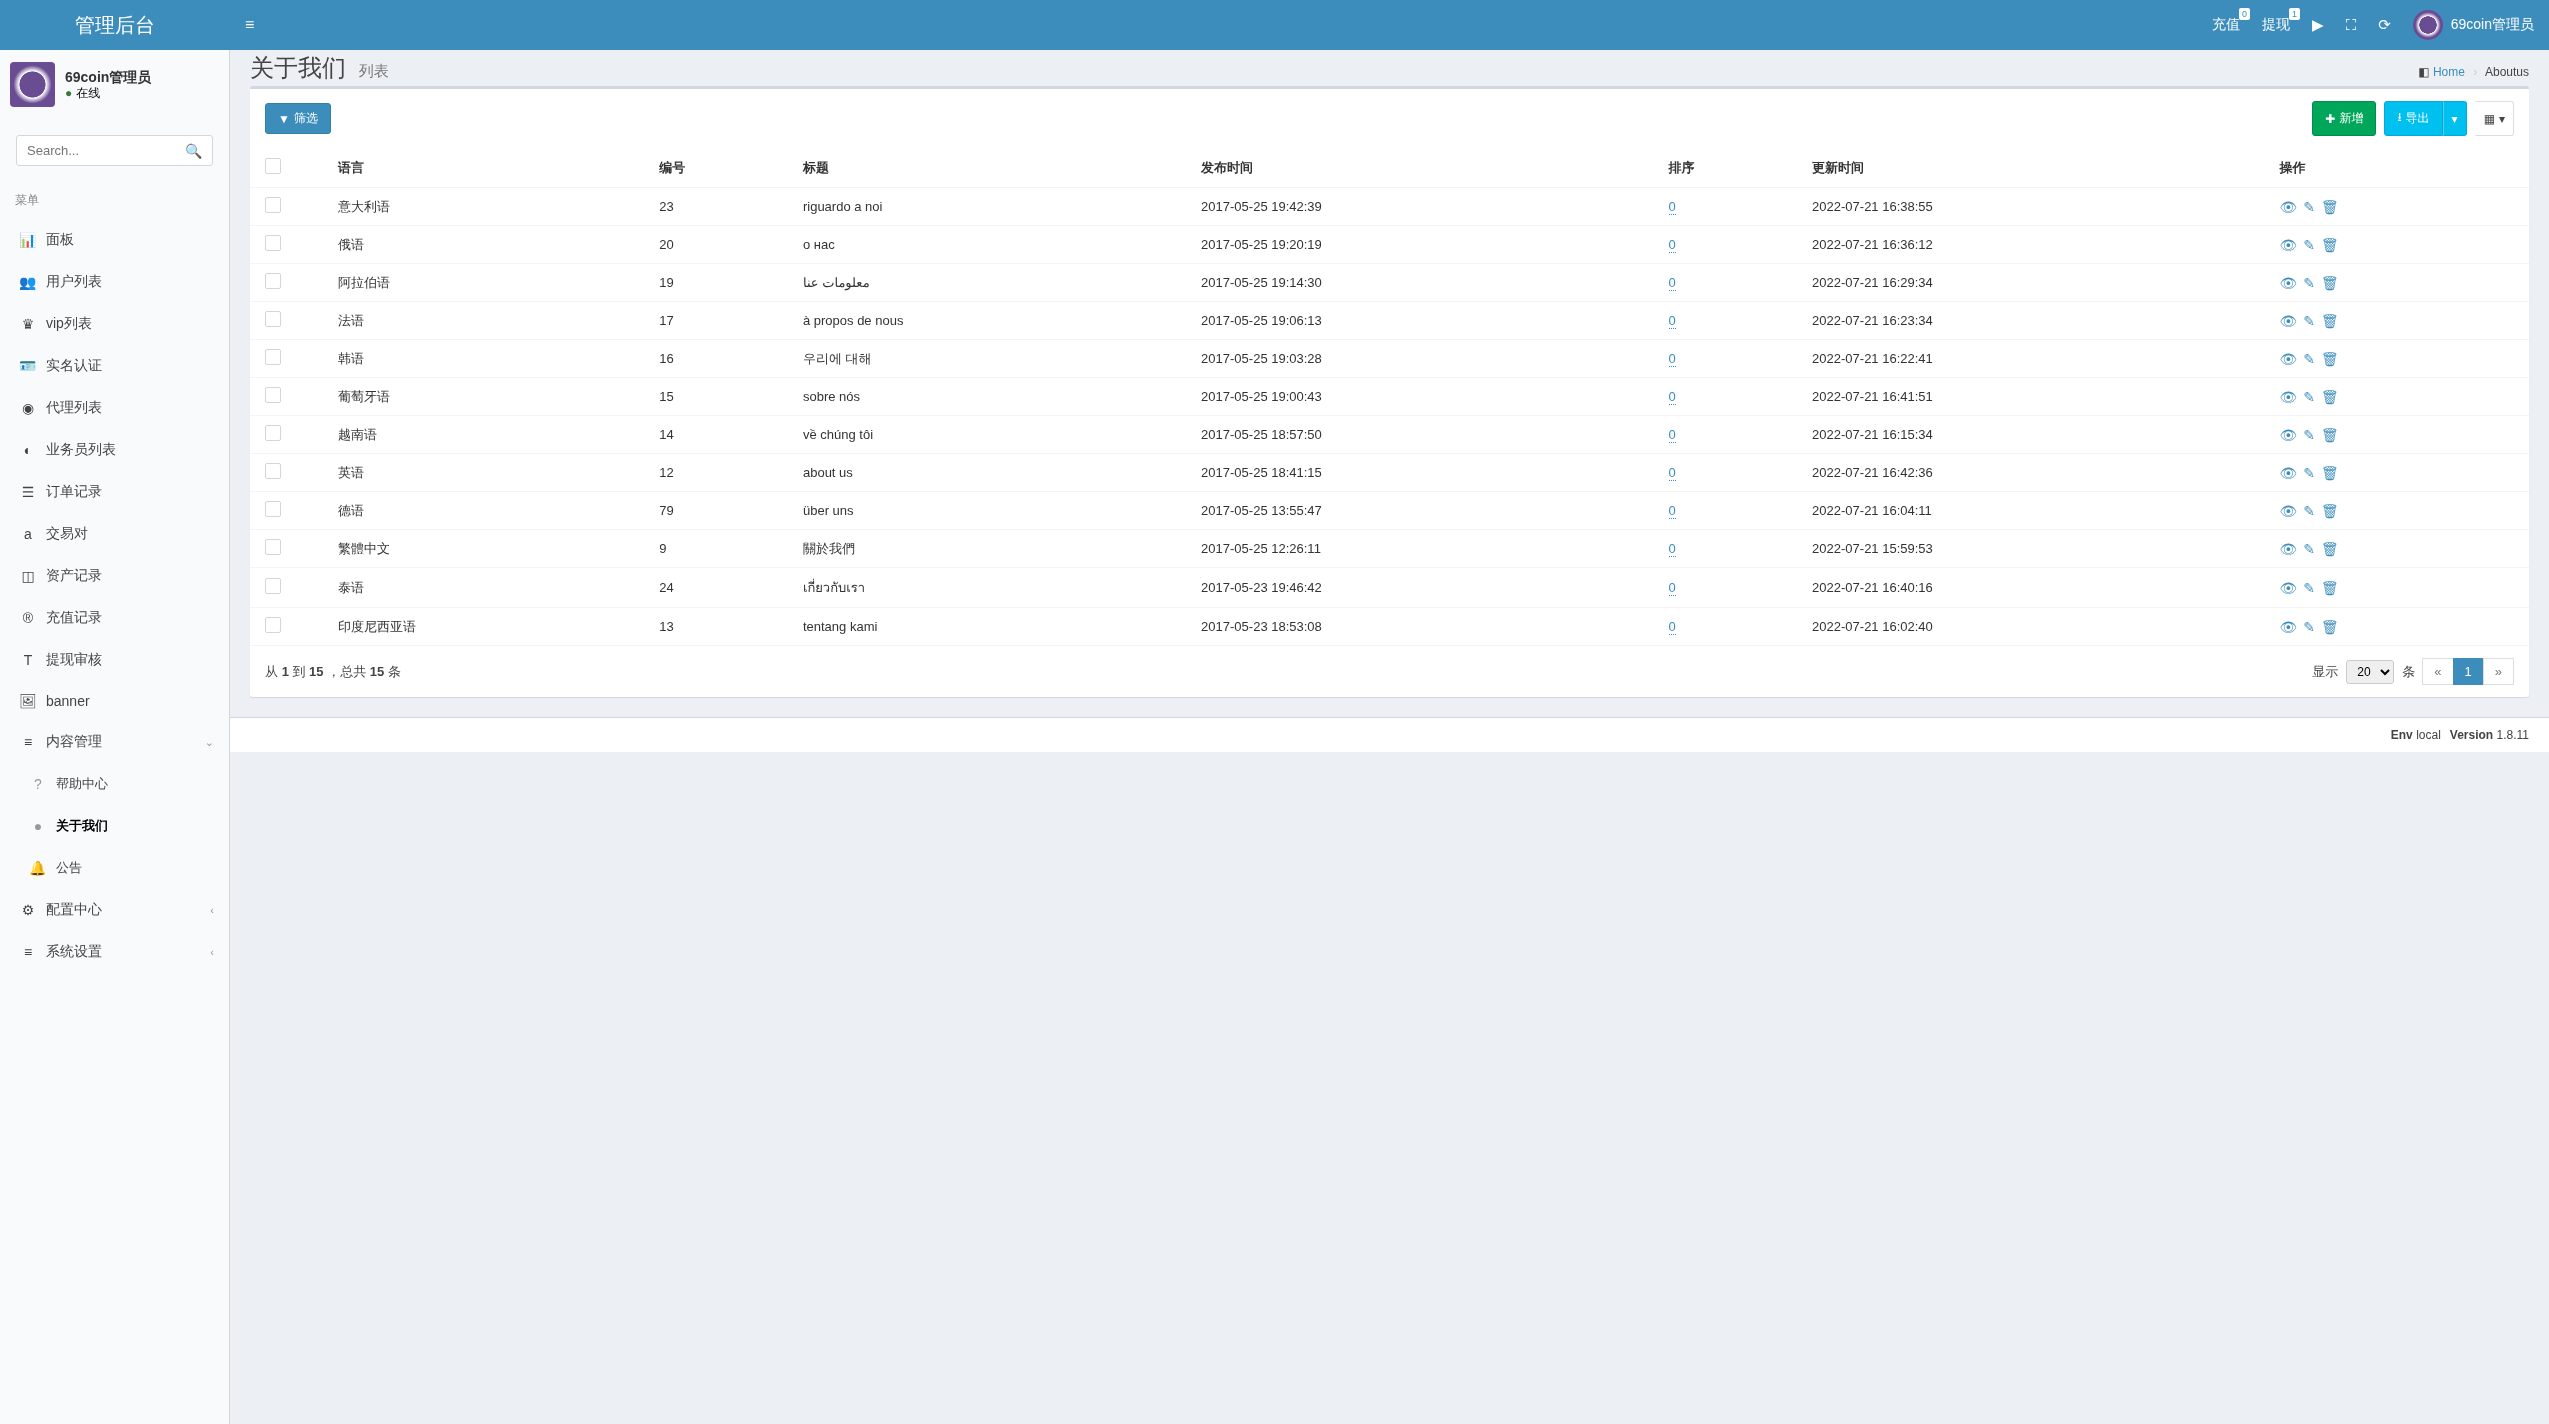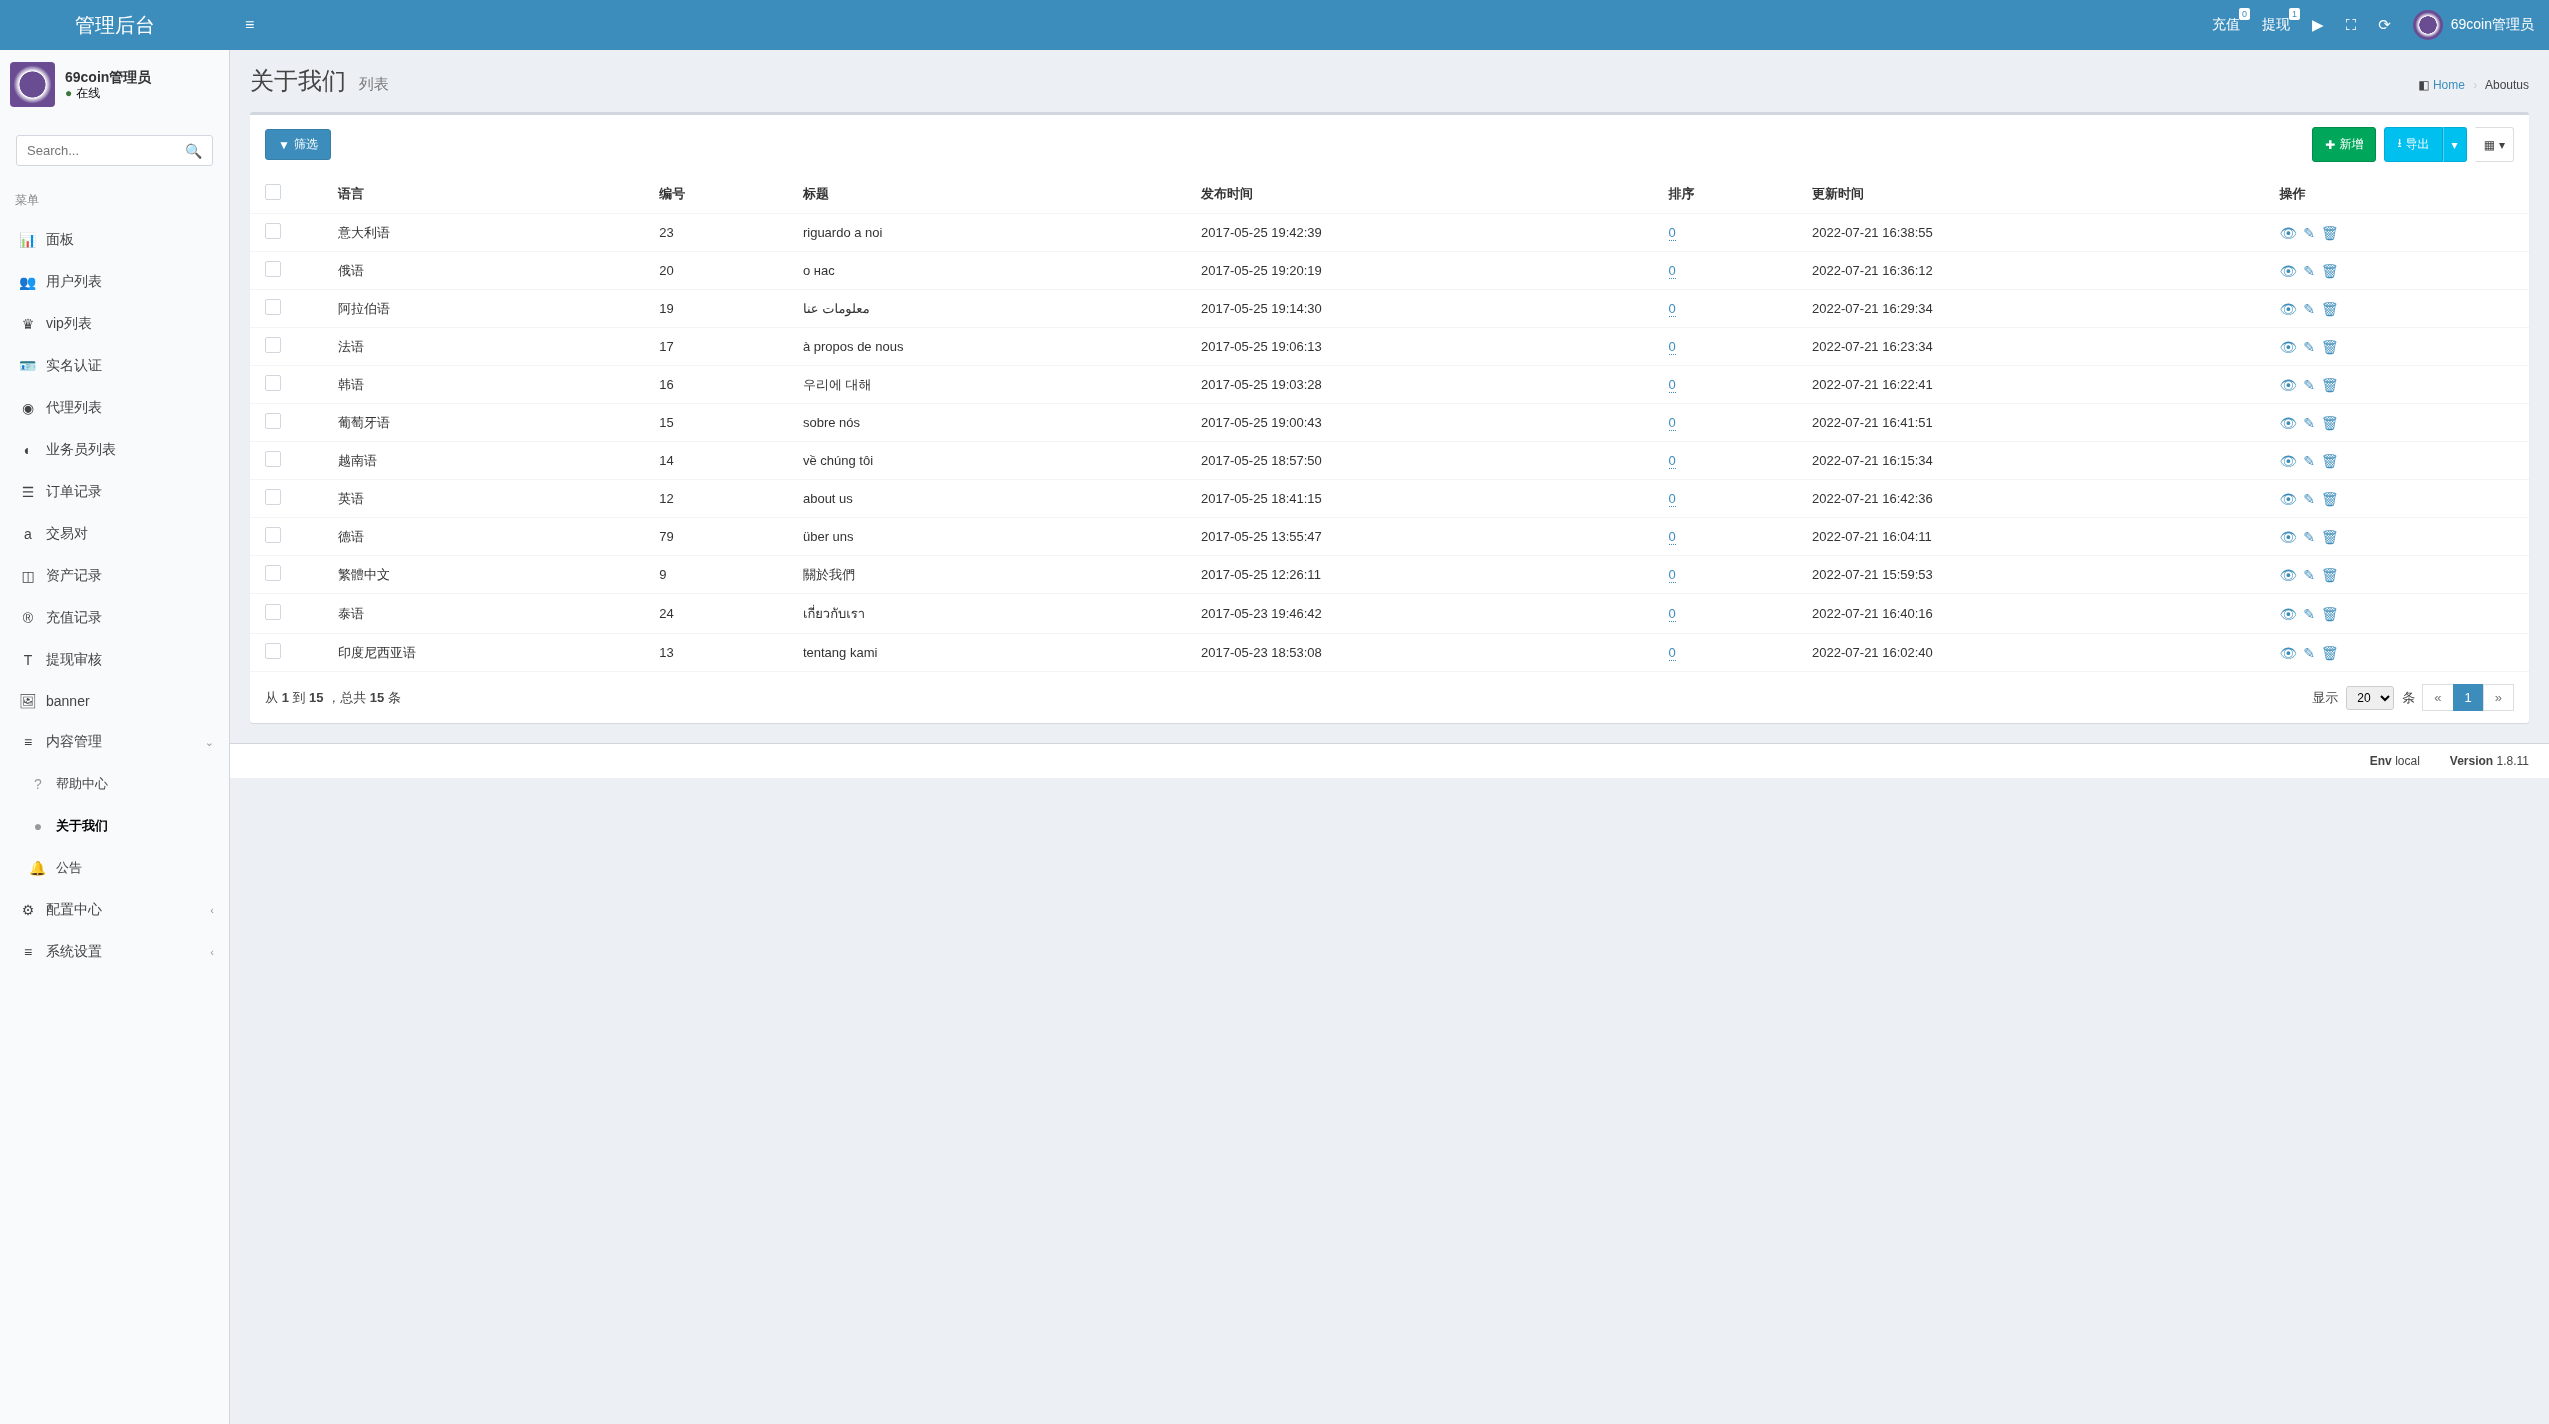--- a/index.html
+++ b/index.html
@@ -33,21 +33,21 @@
 .menu-item.active { background: #fff; border-left: 3px solid #3c8dbc; font-weight: 600; }
 .menu-item .mi-icon { width: 20px; text-align: center; margin-right: 8px; font-size: 14px; }
 .menu-item .mi-label { flex: 1; }
 .menu-item .mi-arrow { color: #999; font-size: 11px; }
 .submenu .menu-item { padding-left: 25px; font-size: 13px; }
 .submenu .menu-item.active { color: #000; border-left: 3px solid transparent; background: transparent; font-weight: 600; }
 .submenu .menu-item .mi-icon { color: #999; }
 
 
 .content-wrap { margin-left: 230px; padding: 0; }
-.content-header { padding: 15px 20px; display: flex; justify-content: space-between; align-items: baseline; }
+.content-header { padding: 2px 20px; display: flex; justify-content: space-between; align-items: baseline; }
 .content-header h1 { font-size: 24px; font-weight: 400; color: #444; }
 .content-header h1 small { font-size: 15px; color: #777; margin-left: 6px; }
 .breadcrumb { font-size: 12px; color: #444; }
 .breadcrumb .sep { color: #ccc; margin: 0 5px; }
 .breadcrumb a { color: #3c8dbc; text-decoration: none; }
 
 .box { background: #fff; margin: 0 20px 20px; border-top: 3px solid #d2d6de; border-radius: 3px; box-shadow: 0 1px 1px rgba(0,0,0,0.1); }
 .box-header { padding: 12px 15px; display: flex; justify-content: space-between; align-items: center; }
 .btn { display: inline-flex; align-items: center; padding: 6px 12px; font-size: 12px; border-radius: 3px; border: 1px solid transparent; cursor: pointer; gap: 4px; }
 .btn-primary { background: #3c8dbc; color: #fff; border-color: #367fa9; }
@@ -72,21 +72,21 @@
 
 .box-footer { padding: 12px 15px; display: flex; justify-content: space-between; align-items: center; border-top: 1px solid #f4f4f4; font-size: 13px; color: #444; }
 .pager-right { display: flex; align-items: center; gap: 8px; }
 .pager-right select { padding: 3px 6px; border: 1px solid #ccc; border-radius: 3px; font-size: 12px; }
 .pagination { display: flex; }
 .pagination .pg { padding: 5px 11px; border: 1px solid #ddd; margin-left: -1px; cursor: pointer; color: #3c8dbc; background: #fff; font-size: 13px; }
 .pagination .pg.active { background: #3c8dbc; color: #fff; border-color: #3c8dbc; }
 .pagination .pg.disabled { color: #777; cursor: default; }
 
 
-.page-footer { margin-left: 230px; background: #fff; padding: 10px 20px; border-top: 1px solid #d2d6de; display: flex; justify-content: flex-end; gap: 30px; font-size: 12px; color: #444; }
+.page-footer { margin-left: 230px; background: #fff; padding: 10px 20px; border-top: 1px solid #d2d6de; display: flex; justify-content: flex-end; gap: 9px; font-size: 12px; color: #444; }
 .page-footer b { font-weight: 700; }
 
 
 .i { font-style: normal; font-family: Arial, sans-serif; }
 </style>
 </head>
 <body>
 
 <div class="top-header">
   <div class="logo-area">管理后台</div>

